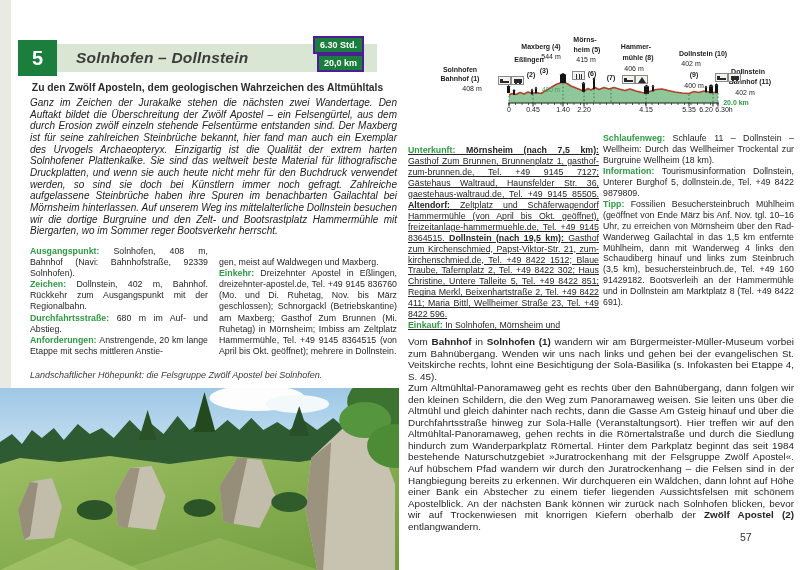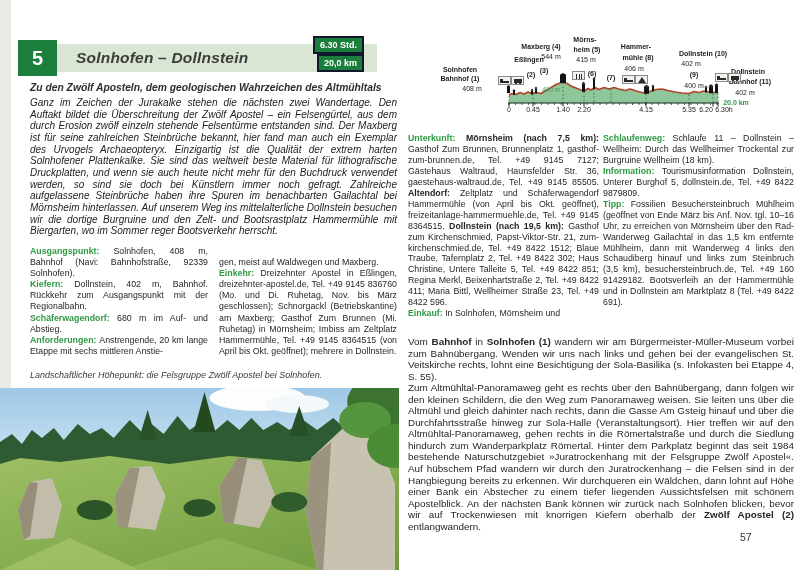--- a/index.html
+++ b/index.html
@@ -12,32 +12,32 @@
   .edge-strip{position:absolute;left:0;top:0;width:11px;height:388px;background:#e9eae3;}
   
   .stage-box{position:absolute;left:18px;top:40px;width:39px;height:36px;background:var(--accent);
              display:flex;align-items:center;justify-content:center;color:#fff;
              font-size:20px;font-weight:700;z-index:3;}
   .title-bar{position:absolute;left:52px;top:44px;width:325px;height:28px;background:var(--bar);z-index:1;}
   .title{position:absolute;left:76px;top:44px;height:28px;display:flex;align-items:center;
          font-size:15.5px;font-weight:700;font-style:italic;color:#3c3c3c;letter-spacing:.2px;z-index:2;}
   .badges{position:absolute;left:313px;top:36px;z-index:4;display:flex;flex-direction:column;align-items:flex-end;}
   .badge{background:var(--accent);color:#fff;font-size:9px;font-weight:700;
-         padding:2px 5px;border:2px solid #0f172a;margin-bottom:0px;white-space:nowrap;}
-  
-  .subtitle{position:absolute;left:30px;top:82px;width:367px;font-size:10.3px;font-weight:700;
-            font-style:italic;color:#2d2d2d;}
+         padding:2px 5px;border:2px solid #4c1d95;margin-bottom:0px;white-space:nowrap;}
+  
+  .subtitle{position:absolute;left:24px;top:82px;width:367px;font-size:10.3px;font-weight:700;
+            color:#2d2d2d;text-align:center;}
   .intro{position:absolute;left:30px;top:97px;width:367px;font-size:10px;font-style:italic;
          line-height:11.65px;text-align:justify;color:#222;}
   .info-cols{position:absolute;left:30px;top:246px;width:367px;display:flex;gap:11px;align-items:flex-end;}
   .info-col{width:178px;font-size:8.8px;line-height:11.1px;}
   .caption{position:absolute;left:30px;top:370px;width:367px;font-size:9px;font-style:italic;color:#3a3a3a;}
   .photo{position:absolute;left:0;top:388px;width:399px;height:182px;}
   
-  .mid-col{position:absolute;left:408px;top:133px;width:191px;font-size:8.8px;line-height:10.95px;}
+  .mid-col{position:absolute;left:408px;top:145px;width:191px;font-size:8.8px;line-height:10.95px;text-decoration:underline;}
   .right-col{position:absolute;left:603px;top:133px;width:191px;font-size:8.8px;line-height:10.95px;}
   .main-text{position:absolute;left:408px;top:336px;width:386px;font-size:9.9px;line-height:11.55px;}
   .para{margin:0;text-align:justify;}
   .rich-b{font-weight:700;}
   .rich-g{font-weight:700;color:var(--kw);}
   .page-number{position:absolute;left:740px;top:531px;width:28px;text-align:left;font-size:10.5px;color:#333;}
   
   .chart{position:absolute;left:398px;top:26px;width:400px;height:107px;}
   .chart svg{position:absolute;left:0;top:0;}
   .chart-label{position:absolute;transform:translateX(-50%);font-size:7px;line-height:8px;
@@ -210,22 +210,22 @@
         <span style="position: absolute; background: rgb(42, 42, 42); left: 6.5px; top: 6px; width: 2px; height: 1.5px;"></span>
       </span>
     </div>
 
   <div class="subtitle">Zu den Zwölf Aposteln, dem geologischen Wahrzeichen des Altmühltals</div>
   <div class="intro">Ganz im Zeichen der Jurakalke stehen die nächsten zwei Wandertage. Den Auftakt bildet die Überschreitung der Zwölf Apostel – ein Felsengürtel, aus dem durch Erosion zwölf einzeln stehende Felsentürme entstanden sind. Der Maxberg ist für seine zahlreichen Steinbrüche bekannt, hier fand man auch ein Exemplar des Urvogels Archaeopteryx. Einzigartig ist die Qualität der extrem harten Solnhofener Plattenkalke. Sie sind das weltweit beste Material für lithografische Druckplatten, und wenn sie auch heute nicht mehr für den Buchdruck verwendet werden, so sind sie doch bei Künstlern immer noch gefragt. Zahlreiche aufgelassene Steinbrüche haben ihre Spuren im benachbarten Gailachtal bei Mörnsheim hinterlassen. Auf unserem Weg ins mittelalterliche Dollnstein besuchen wir die dortige Burgruine und den Zelt- und Bootsrastplatz Hammermühle mit Biergarten, wo im Sommer reger Bootsverkehr herrscht.</div>
 
   <div class="info-cols">
     <div class="info-col">
         <p class="para"><span class="rich-g">Ausgangspunkt: </span><span>Solnhofen, 408 m, Bahnhof (Navi: Bahnhofstraße, 92339 Solnhofen).</span></p>
-        <p class="para"><span class="rich-g">Kiefern: </span><span>Dollnstein, 402 m, Bahnhof. Rückkehr zum Ausgangspunkt mit der Regionalbahn.</span></p>
-        <p class="para"><span class="rich-g">Schäferwagendorf: </span><span>680 m im Auf- und Abstieg.</span></p>
+        <p class="para"><span class="rich-g">Zeichen: </span><span>Dollnstein, 402 m, Bahnhof. Rückkehr zum Ausgangspunkt mit der Regionalbahn.</span></p>
+        <p class="para"><span class="rich-g">Durchfahrtsstraße: </span><span>680 m im Auf- und Abstieg.</span></p>
         <p class="para"><span class="rich-g">Anforderungen: </span><span>Anstrengende, 20 km lange Etappe mit sechs mittleren Anstie-</span></p>
       </div>
     <div class="info-col">
         <p class="para"><span>gen, meist auf Waldwegen und Maxberg.</span></p>
         <p class="para"><span class="rich-g">Einkehr: </span><span>Dreizehnter Apostel in Eßlingen, dreizehnter-apostel.de, Tel. +49 9145 836760 (Mo. und Di. Ruhetag, Nov. bis März geschlossen); Schnorgackl (Betriebskantine) am Maxberg; Gasthof Zum Brunnen (Mi. Ruhetag) in Mörnsheim; Imbiss am Zeltplatz Hammermühle, Tel. +49 9145 8364515 (von April bis Okt. geöffnet); mehrere in Dollnstein.</span></p>
       </div>
   </div>
 
   <div class="caption">Landschaftlicher Höhepunkt: die Felsgruppe Zwölf Apostel bei Solnhofen.</div>
 
@@ -271,18 +271,18 @@
   <div class="mid-col">
       <p class="para"><span class="rich-g">Unterkunft: </span><span class="rich-b">Mörnsheim (nach 7,5 km): </span><span>Gasthof Zum Brunnen, Brunnenplatz 1, gasthof-zum-brunnen.de, Tel. +49 9145 7127; Gästehaus Waltraud, Haunsfelder Str. 36, gaestehaus-waltraud.de, Tel. +49 9145 85505. </span><span class="rich-b">Altendorf: </span><span>Zeltplatz und Schäferwagendorf Hammermühle (von April bis Okt. geöffnet), freizeitanlage-hammermuehle.de, Tel. +49 9145 8364515. </span><span class="rich-b">Dollnstein (nach 19,5 km): </span><span>Gasthof zum Kirchenschmied, Papst-Viktor-Str. 21, zum-kirchenschmied.de, Tel. +49 8422 1512; Blaue Traube, Tafernplatz 2, Tel. +49 8422 302; Haus Christine, Untere Talleite 5, Tel. +49 8422 851; Regina Merkl, Beixenhartstraße 2, Tel. +49 8422 411; Maria Bittl, Wellheimer Straße 23, Tel. +49 8422 596.</span></p>
       <p class="para"><span class="rich-g">Einkauf: </span><span>In Solnhofen, Mörnsheim und</span></p>
     </div>
   <div class="right-col">
       <p class="para"><span class="rich-g">Schlaufenweg: </span><span>Schlaufe 11 – Dollnstein –Wellheim: Durch das Wellheimer Trockental zur Burgruine Wellheim (18 km).</span></p>
       <p class="para"><span class="rich-g">Information: </span><span>Tourismusinformation Dollnstein, Unterer Burghof 5, dollnstein.de, Tel. +49 8422 9879809.</span></p>
       <p class="para"><span class="rich-g">Tipp: </span><span>Fossilien Besuchersteinbruch Mühlheim (geöffnet von Ende März bis Anf. Nov. tgl. 10–16 Uhr, zu erreichen von Mörnsheim über den Rad-Wanderweg Gailachtal in das 1,5 km entfernte Mühlheim, dann mit Wanderweg 4 links den Schaudiberg hinauf und links zum Steinbruch (3,5 km), besuchersteinbruch.de, Tel. +49 160 91429182. Bootsverleih an der Hammermühle und in Dollnstein am Marktplatz 8 (Tel. +49 8422 691).</span></p>
     </div>
   <div class="main-text">
-      <p class="para"><span>Vom </span><span class="rich-b">Bahnhof</span><span>  in </span><span class="rich-b">Solnhofen (1)</span><span>  wandern wir am Bürgermeister-Müller-Museum vorbei zum Bahnübergang. Wenden wir uns nach links und gehen bei der evangelischen St. Veitskirche rechts, lohnt eine Besichtigung der Sola-Basilika (s. Infokasten bei Etappe 4, S. 55).</span></p>
+      <p class="para"><span>Vom </span><span class="rich-b">Bahnhof</span><span>  in </span><span class="rich-b">Solnhofen (1)</span><span>  wandern wir am Bürgermeister-Müller-Museum vorbei zum Bahnübergang. Wenden wir uns nach links und gehen bei der evangelischen St. Veitskirche rechts, lohnt eine Besichtigung der Sola-Basilika (s. Infokasten bei Etappe 4, S. 45).</span></p>
       <p class="para"><span>Zum Altmühltal-Panoramaweg geht es rechts über den Bahnübergang, dann folgen wir den kleinen Schildern, die den Weg zum Panoramaweg weisen. Sie leiten uns über die Altmühl und gleich dahinter nach rechts, dann die Gasse Am Gsteig hinauf und über die Durchfahrtsstraße hinweg zur Sola-Halle (Veranstaltungsort). Hier treffen wir auf den Altmühltal-Panoramaweg, gehen rechts in die Römertalstraße und durch die Siedlung hindurch zum Wanderparkplatz Römertal. Hinter dem Parkplatz beginnt das seit 1984 bestehende Naturschutzgebiet »Juratrockenhang mit der Felsgruppe Zwölf Apostel«. Auf hübschem Pfad wandern wir durch den Juratrockenhang – die Felsen sind in der Hangbiegung bereits zu erkennen. Wir durchqueren ein Wäldchen, dann lohnt auf Höhe einer Bank ein Abstecher zu einem tiefer liegenden Aussichtsfelsen mit schönem Apostelblick. An der nächsten Bank können wir zurück nach Solnhofen blicken, bevor wir auf Trockenwiesen mit knorrigen Kiefern oberhalb der </span><span class="rich-b">Zwölf Apostel (2)</span><span> entlangwandern.</span></p>
     </div>
 
   <div class="page-number">57</div>
 </div>
 
 </body></html>

